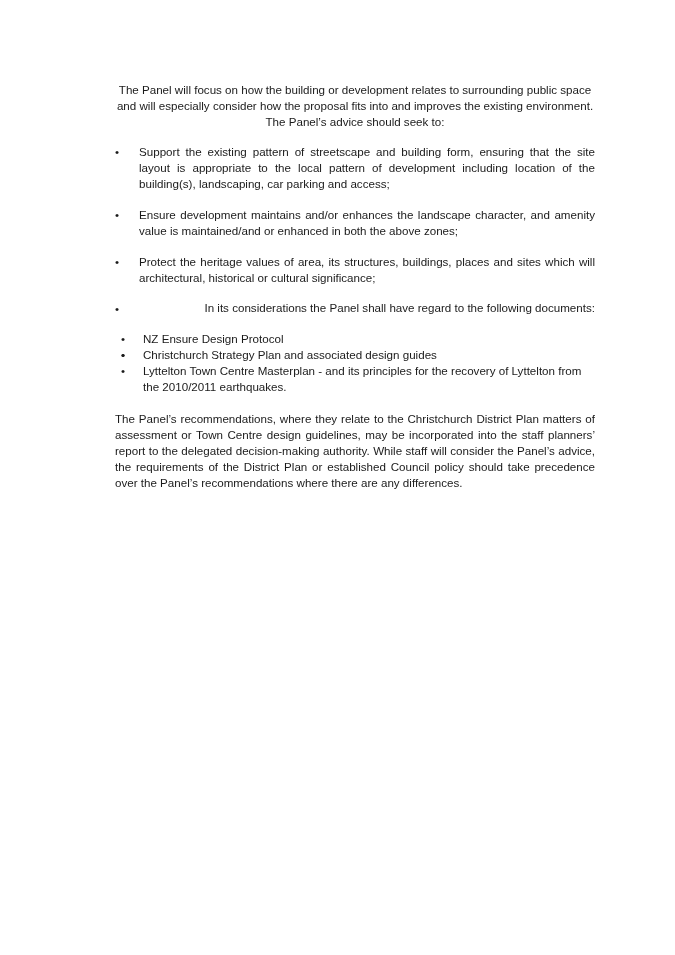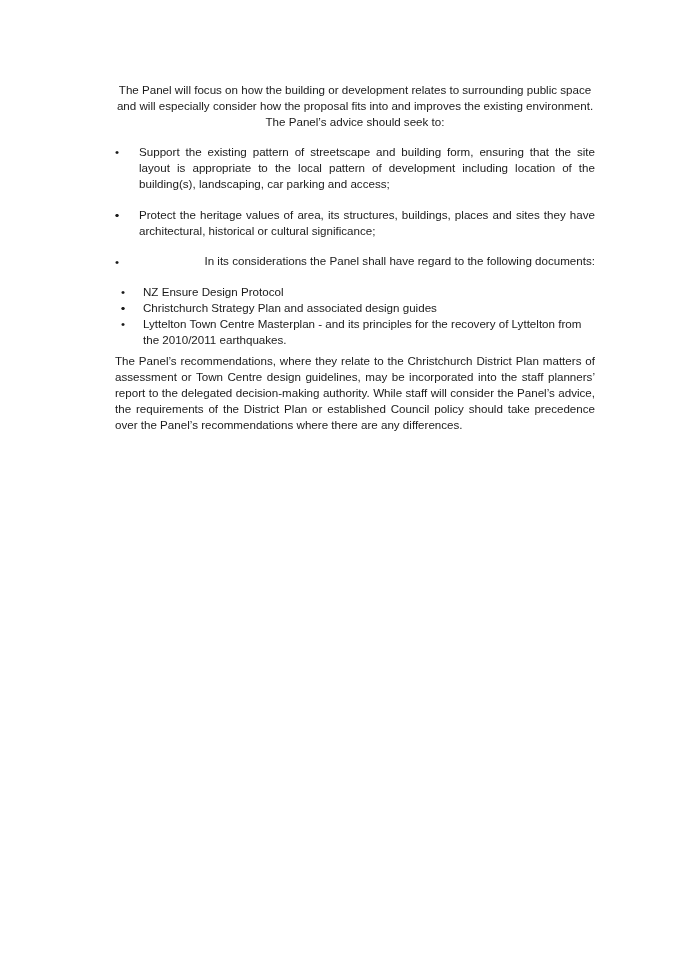--- a/index.html
+++ b/index.html
@@ -8,32 +8,32 @@
     .page { position:absolute; left:115px; top:82px; width:480px; }
     p { margin:0; text-align:justify; }
     .intro { text-align:center; }
     .list1 { list-style:none; margin:14px 0 0 0; padding:0; }
     .list1 li { position:relative; padding-left:24px; margin-bottom:15px; text-align:justify; }
     .list1 li .dot { position:absolute; left:0px; top:0; }
     .lead { margin-top:-1px; text-align:right; }
     .list2 { list-style:none; margin:15px 0 0 0; padding:0; }
     .list2 li { position:relative; padding-left:28px; margin-left:-0px; text-align:left; }
     .list2 li .dot { position:absolute; left:6px; top:0; }
-    .closing { margin-top:5px; }
+    .closing { margin-top:16px; }
   </style>
 </head>
 <body>
 
 <div class="page">
   <p class="intro">The Panel will focus on how the building or development relates to surrounding public space and will especially consider how the proposal fits into and improves the existing environment. The Panel’s advice should seek to:</p>
 
   <ul class="list1">
     <li><span class="dot">•</span><span>Support the existing pattern of streetscape and building form, ensuring that the site layout is appropriate to the local pattern of development including location of the building(s), landscaping, car parking and access;</span></li>
-    <li><span class="dot">•</span></li>
-    <li><span class="dot">•</span><span>Protect the heritage values of area, its structures, buildings, places and sites they have architectural, historical or cultural significance;</span></li>
+    <li><span class="dot">•</span><span>Ensure development maintains and/or enhances the landscape character, and amenity value is maintained/and or enhanced in both the above zones;</span></li>
+    <li><span class="dot">•</span><span>Protect the heritage values of area, its structures, buildings, places and sites which will architectural, historical or cultural significance;</span></li>
     <li><span class="dot">•</span></li>
   </ul>
 
   <p class="lead">In its considerations the Panel shall have regard to the following documents:</p>
 
   <ul class="list2">
     <li><span class="dot">•</span><span>NZ Ensure Design Protocol</span></li>
     <li><span class="dot">•</span></li>
     <li><span class="dot">•</span><span>Christchurch Strategy Plan and associated design guides</span></li>
     <li><span class="dot">•</span><span>Lyttelton Town Centre Masterplan - and its principles for the recovery of Lyttelton from the 2010/2011 earthquakes.</span></li>

